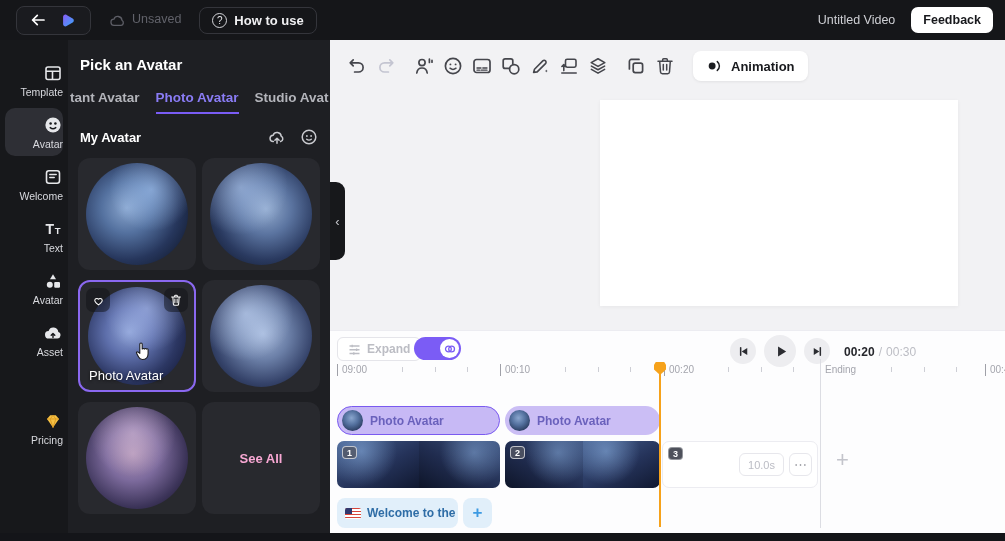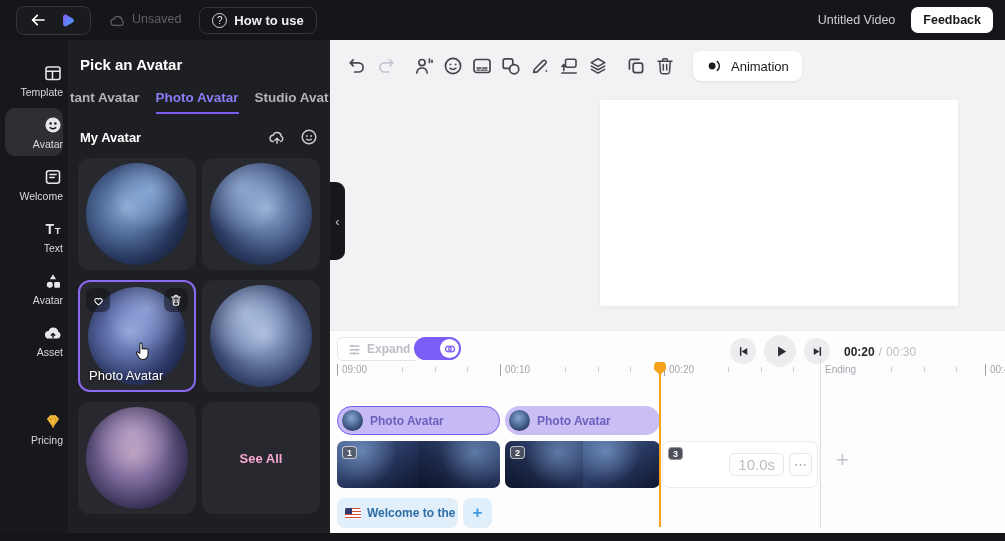--- a/index.html
+++ b/index.html
@@ -53,21 +53,21 @@
   .cursor{position:absolute;left:52px;top:56px;}
   .seeall{background:#28292e;border-radius:12px;display:flex;align-items:center;justify-content:center;color:#f9a8d4;font-size:13px;font-weight:600;cursor:pointer;}
   .collapse{position:absolute;left:330px;top:182px;width:15px;height:78px;background:#17181b;border-radius:0 9px 9px 0;color:#c6c7cd;display:flex;align-items:center;justify-content:center;font-size:13px;cursor:pointer;z-index:4;}
 
   
   .canvas{position:absolute;left:330px;top:40px;right:0;height:290px;background:#f2f2f4;}
   .toolbar{position:absolute;left:14px;top:11px;display:flex;align-items:center;gap:3px;}
   .tbtn{width:26px;height:26px;border:none;background:transparent;display:flex;align-items:center;justify-content:center;color:#45464c;cursor:pointer;padding:0;}
   .tbtn.disabled{color:#c4c5d1;}
   .tbtn.gap{margin-left:9px;}
-  .anim-btn{margin-left:12px;height:30px;background:#fff;border:none;border-radius:8px;display:flex;align-items:center;gap:7px;padding:0 13px;font-size:13px;font-weight:400;color:#17181c;cursor:pointer;box-shadow:0 1px 3px rgba(0,0,0,.07);}
+  .anim-btn{margin-left:12px;height:30px;background:#fff;border:none;border-radius:8px;display:flex;align-items:center;gap:7px;padding:0 13px;font-size:13px;font-weight:700;color:#17181c;cursor:pointer;box-shadow:0 1px 3px rgba(0,0,0,.07);}
   .stage{position:absolute;left:270px;top:60px;width:358px;height:206px;background:#ffffff;box-shadow:0 1px 4px rgba(0,0,0,.05);}
 
   
   .timeline{position:absolute;left:330px;top:330px;right:0;bottom:8px;background:#fdfdfe;border-top:1px solid #ececf1;}
   .expand{position:absolute;left:7px;top:6px;height:24px;border:1px solid #e5e5ea;border-radius:6px;background:#fff;display:flex;align-items:center;gap:6px;padding:0 10px;color:#bcbdc4;font-size:12px;font-weight:600;cursor:pointer;}
   .toggle{position:absolute;left:84px;top:6px;width:47px;height:23px;background:#7b5cf5;border-radius:12px;cursor:pointer;}
   .knob{position:absolute;right:2px;top:2px;width:19px;height:19px;background:#fff;border-radius:50%;display:flex;align-items:center;justify-content:center;}
   .pcirc{position:absolute;border-radius:50%;background:#ededf0;border:none;display:flex;align-items:center;justify-content:center;cursor:pointer;padding:0;}
   .prev{left:400px;top:7px;width:26px;height:26px;}
   .playb{left:434px;top:4px;width:32px;height:32px;}
@@ -86,21 +86,21 @@
   .apill .lbl{white-space:nowrap;overflow:hidden;}
 
   .clip{position:absolute;top:110px;height:47px;border-radius:7px;overflow:hidden;display:flex;cursor:pointer;}
   .clip1{left:7px;width:163px;}
   .clip2{left:175px;width:155px;}
   .frame{flex:1;background:radial-gradient(circle at 30% 22%,rgba(150,190,240,.5),transparent 52%),linear-gradient(150deg,#46608f 0%,#25335a 55%,#101830 100%);}
   .frame.alt{background:radial-gradient(circle at 68% 25%,rgba(150,190,240,.45),transparent 52%),linear-gradient(210deg,#3d537f 0%,#202c4f 55%,#0e1529 100%);}
   .clip3{position:absolute;left:332px;top:110px;width:156px;height:47px;background:#fff;border:1px solid #ececf1;border-radius:7px;cursor:pointer;}
   .badge{position:absolute;left:5px;top:5px;min-width:15px;height:13px;padding:0 3px;border-radius:4px;background:rgba(84,88,100,.8);border:1px solid rgba(255,255,255,.65);color:#fff;font-size:9px;font-weight:700;display:flex;align-items:center;justify-content:center;z-index:3;}
   .badge.b3{background:#4e515b;border-color:rgba(255,255,255,.4);}
-  .dur{position:absolute;right:33px;top:11px;height:23px;border:1px solid #e7e7ec;border-radius:6px;padding:0 8px;font-size:15px;color:#bbbcc4;display:flex;align-items:center;background:#fff;cursor:pointer;}
+  .dur{position:absolute;right:33px;top:11px;height:23px;border:1px solid #e7e7ec;border-radius:6px;padding:0 8px;font-size:11px;color:#bbbcc4;display:flex;align-items:center;background:#fff;cursor:pointer;}
   .more{position:absolute;right:5px;top:11px;width:23px;height:23px;border:1px solid #e7e7ec;border-radius:6px;background:#fff;color:#8e8f97;font-size:13px;display:flex;align-items:center;justify-content:center;cursor:pointer;}
 
   .sub{position:absolute;left:7px;top:167px;width:121px;height:30px;background:#e1effa;border-radius:8px;display:flex;align-items:center;gap:6px;padding:0 8px;font-size:12px;font-weight:600;color:#2f6da6;white-space:nowrap;overflow:hidden;cursor:pointer;}
   .flag{width:16px;height:11px;border-radius:2px;flex:none;background:repeating-linear-gradient(#d8453a 0 1.5px,#fff 1.5px 3px);position:relative;overflow:hidden;}
   .flag::after{content:"";position:absolute;left:0;top:0;width:7px;height:6px;background:#31386e;}
   .subadd{position:absolute;left:133px;top:167px;width:29px;height:30px;background:#e1effa;border:none;border-radius:8px;color:#3d9ae2;font-size:17px;font-weight:600;display:flex;align-items:center;justify-content:center;cursor:pointer;}
   .endadd{position:absolute;left:506px;top:116px;color:#c3c4cb;font-size:22px;font-weight:300;cursor:pointer;}
 
   .enddiv{position:absolute;left:490px;top:28px;width:1px;height:169px;background:#dcdde3;}
   .phline{position:absolute;left:329px;top:33px;width:2px;height:163px;background:#f6a21b;z-index:5;}

